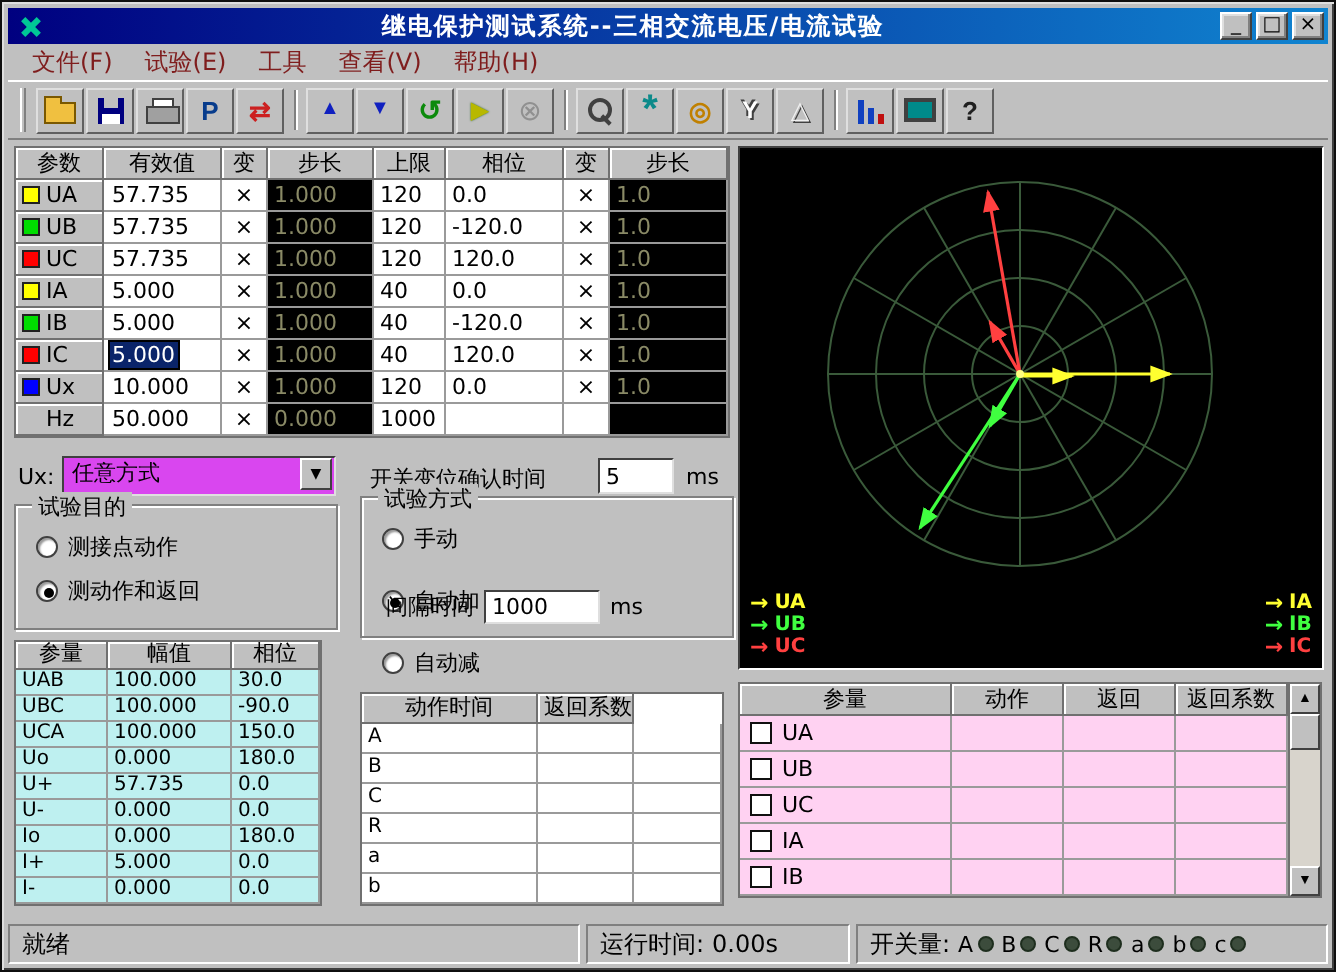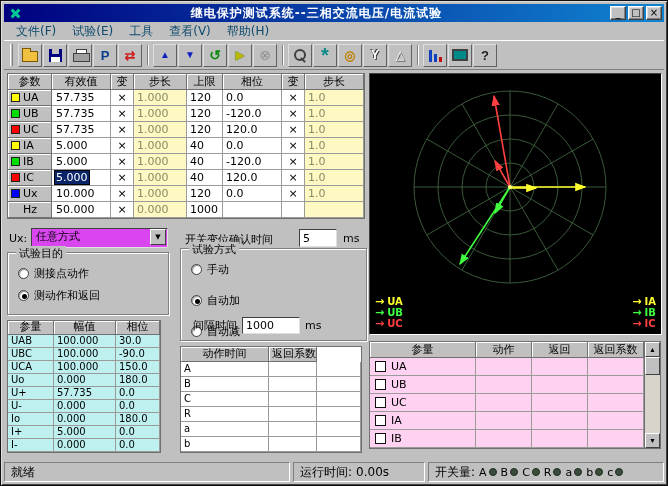--- a/index.html
+++ b/index.html
@@ -10,21 +10,21 @@
 
 #titlebar{position:absolute;left:3px;top:3px;right:3px;height:18px;background:linear-gradient(90deg,#000080,#1084d0);display:flex;align-items:center;padding:0 2px;color:#fff}
 #app-icon{width:13px;height:13px;position:relative;margin:0 3px;flex:none}
 #app-icon::before,#app-icon::after{content:"";position:absolute;left:5px;top:1px;width:3px;height:11px;background:#00c896}
 #app-icon::before{transform:rotate(45deg)}#app-icon::after{transform:rotate(-45deg)}
 #title-text{flex:1;text-align:center;font-weight:bold;font-size:12px;letter-spacing:1px;white-space:nowrap;overflow:hidden}
 .win-btn{width:16px;height:14px;margin-left:2px;background:#c0c0c0;border:1px solid;border-color:#fff #404040 #404040 #fff;box-shadow:inset -1px -1px 0 #808080,inset 1px 1px 0 #dfdfdf;font-size:10px;line-height:10px;text-align:center;color:#000;font-family:inherit;padding:0;flex:none}
 
 
 #menubar{position:absolute;left:3px;top:21px;right:3px;height:18px;display:flex;align-items:center;padding-left:4px}
-.menu-item{padding:1px 8px;color:#0c4a6e;white-space:nowrap}
+.menu-item{padding:1px 8px;color:#7f1d1d;white-space:nowrap}
 
 
 #toolbar{position:absolute;left:3px;top:39px;right:3px;height:30px;border-top:1px solid #fff;border-bottom:1px solid #808080;display:flex;align-items:center;padding:2px 2px 2px 6px}
 .tb-handle{width:3px;height:22px;border-left:1px solid #fff;border-right:1px solid #808080;margin-right:5px}
 .tb{width:24px;height:23px;margin-right:1px;background:#c0c0c0;border:1px solid;border-color:#dfdfdf #606060 #606060 #dfdfdf;display:flex;align-items:center;justify-content:center;padding:0}
 .tb-sep{width:2px;height:20px;border-left:1px solid #808080;border-right:1px solid #fff;margin:0 4px}
 .g::before{display:block;line-height:1}
 .g-p::before{content:"P";font-weight:bold;font-size:13px;color:#083c8c}
 .g-wiring::before{content:"⇄";font-weight:bold;font-size:13px;color:#cc2020}
 .g-up::before{content:"▲";font-size:10px;color:#1020c0}
@@ -55,21 +55,21 @@
 
 
 .tbl{position:absolute;border:1px solid #707070;background:#fff}
 .row{display:grid}
 .cell{border-right:1px solid #9a9a9a;border-bottom:1px solid #9a9a9a;padding:1px 3px;font-size:11px;line-height:13px;height:16px;overflow:hidden;white-space:nowrap}
 .hcell{background:#c0c0c0;border-right:1px solid #707070;border-bottom:1px solid #707070;box-shadow:inset 1px 1px 0 #fff;text-align:center}
 .pcell{background:#c0c0c0;box-shadow:inset 1px 1px 0 #fff;border-right:1px solid #707070;border-bottom:1px solid #707070;display:flex;align-items:center;gap:3px}
 .mt{left:6px;top:72px}
 .mt .row{grid-template-columns:44px 59px 23px 53px 36px 59px 23px 59px}
 .c-x{text-align:center}
-.c-step{background:#fef9c3;color:#8a8a66}
+.c-step{background:#000000;color:#8a8a66}
 .swatch{width:9px;height:9px;border:1px solid #202020;flex:none}
 .val{display:inline-block;padding:0 1px}
 .val.checked{background:#0a246a;color:#fff;outline:1px solid #000}
 
 
 .dt{left:6px;top:319px}
 .dt .row{grid-template-columns:46px 62px 44px}
 .dt .cell{height:13px;font-size:10px;line-height:11px;padding:0 3px;background:#bef0f0}
 .dt .hcell{height:14px;font-size:11px;line-height:12px;background:#c0c0c0}
 
@@ -99,21 +99,21 @@
 .dd-btn{width:16px;height:16px;margin-right:1px;background:#c0c0c0;border:1px solid;border-color:#fff #404040 #404040 #fff;text-align:center}
 .dd-btn::before{content:"▼";font-size:7px;line-height:14px;display:block}
 .field{position:absolute;background:#fff;border:1px solid;border-color:#404040 #dfdfdf #dfdfdf #404040;font-size:11px;padding:1px 3px;font-family:inherit}
 .groupbox{position:absolute;border:1px solid #808080;box-shadow:inset 1px 1px 0 #fff,1px 1px 0 #fff}
 .gb-title{position:absolute;top:-7px;left:8px;background:#c0c0c0;padding:0 3px;font-size:11px}
 .gb-body{position:absolute;left:10px;top:13px;display:flex;flex-direction:column;gap:7px}
 .radio-row{display:flex;align-items:center;gap:5px;font-size:11px;white-space:nowrap}
 .radio{width:11px;height:11px;border-radius:50%;background:#fff;border:1px solid #404040;box-shadow:inset 1px 1px 1px #9a9a9a;position:relative;flex:none}
 .radio.checked::after{content:"";position:absolute;left:3px;top:3px;width:5px;height:5px;background:#000;border-radius:50%}
 #purpose-group{left:6px;top:251px;width:162px;height:63px}
-#mode-group{left:179px;top:247px;width:187px;height:93px}
+#mode-group{left:179px;top:247px;width:187px;height:71px}
 #mode-group .gb-body{gap:16px}
 #interval-row{position:absolute;left:12px;bottom:6px;display:flex;align-items:center;gap:5px;font-size:11px}
 #interval-input{position:static;width:58px;height:17px}
 
 
 #phasor{position:absolute;left:368px;top:72px;width:293px;height:262px;background:#000;border:1px solid;border-color:#404040 #fff #fff #404040}
 #phasor svg{position:absolute;inset:0}
 .legend{position:absolute;font-size:10px;font-weight:bold}
 .legend-left{left:5px;bottom:5px}
 .legend-right{right:5px;bottom:5px}

